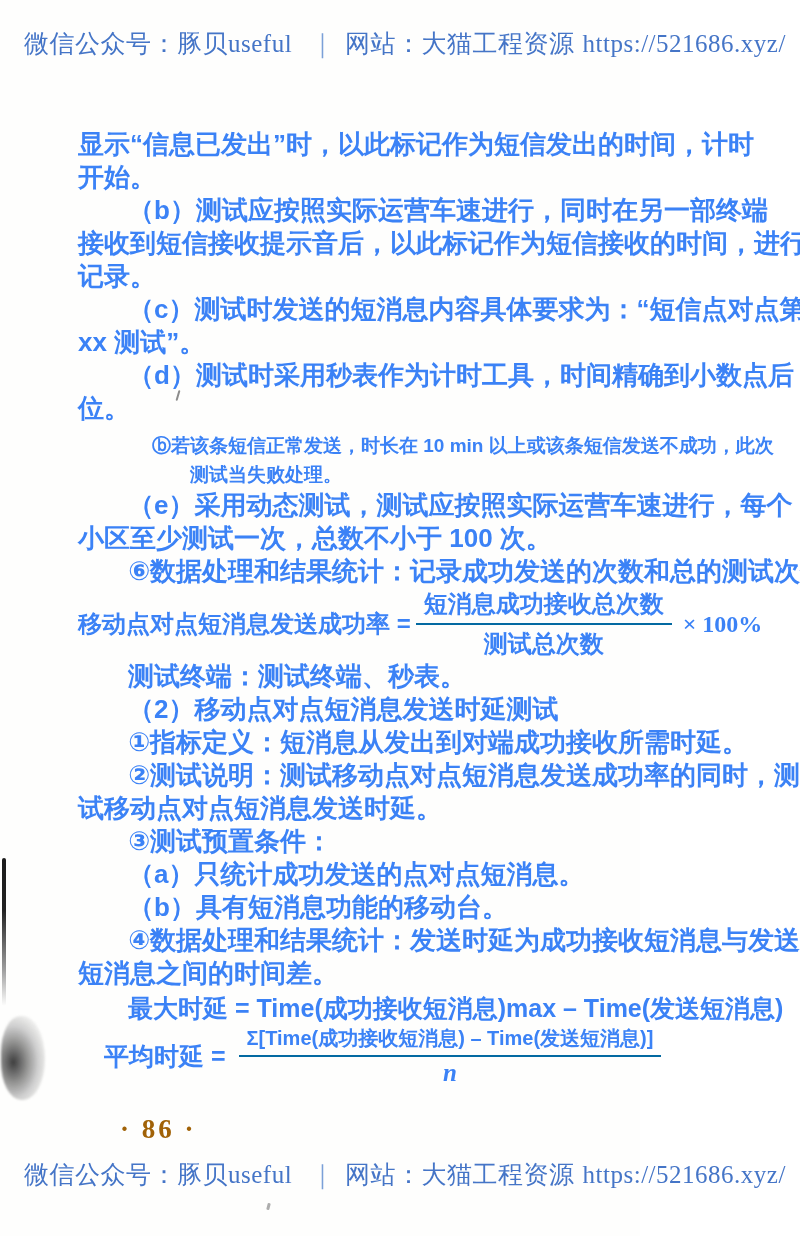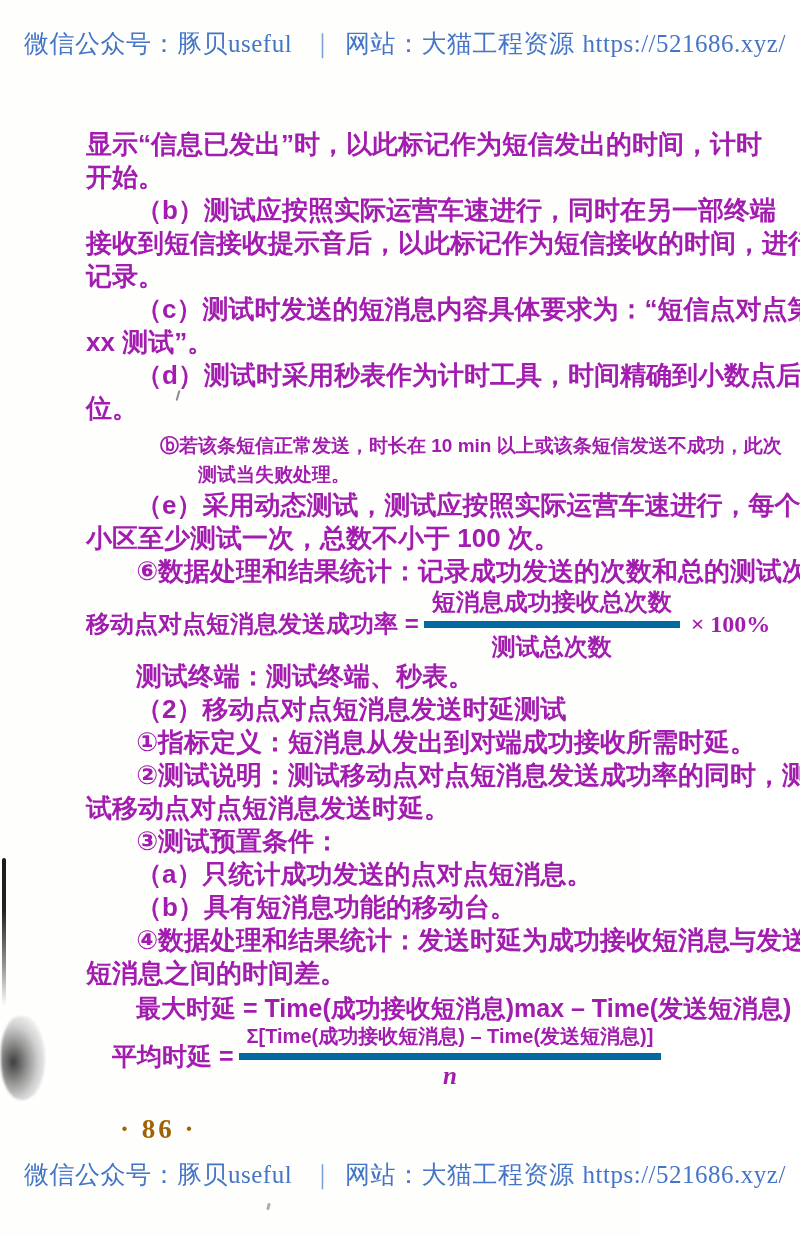--- a/index.html
+++ b/index.html
@@ -18,48 +18,48 @@
     font-family:"Liberation Serif","DejaVu Serif",serif;
     font-size:25px; color:#4575c7; letter-spacing:0.5px;
   }
   .wm-top { top:27px; }
   .wm-bottom { top:1158px; }
   .wm span { margin-right:8px; }
   .wm .wm-sep { color:#7ba0d8; margin:0 10px; }
 
   
   .doc {
-    position:absolute; left:86px; top:128px; width:690px;
-    color:#a21caf; font-weight:700; font-size:26px;
+    position:absolute; left:78px; top:128px; width:690px;
+    color:#3b82f6; font-weight:700; font-size:26px;
   }
   .bl { line-height:33px; white-space:nowrap; }
   .ind { padding-left:50px; }
 
   .notes { margin-top:6px; font-size:19px; }
   .nl { line-height:29px; white-space:nowrap; }
   .nl-0 { padding-left:36px; }
   .nl-1 { padding-left:74px; }
   .nl-2 { padding-left:112px; }
 
   
   .f1 {
     display:flex; align-items:center; height:72px;
     font-size:24px; white-space:nowrap;
   }
   .frac { display:inline-flex; flex-direction:column; align-items:center; margin:0 5px; }
-  .frac .num { border-bottom:7px solid #0369a1; padding:0 8px 3px 8px; }
+  .frac .num { border-bottom:2px solid #0369a1; padding:0 8px 3px 8px; }
   .frac .den { padding-top:3px; }
   .latin, .suffix { font-family:"Liberation Serif","DejaVu Serif",serif; font-weight:700; }
   .f1 .suffix { margin-left:6px; }
 
   .f2 { line-height:36px; padding-left:50px; white-space:nowrap; font-size:25px; }
   .f3 { display:flex; align-items:center; height:60px; padding-left:26px; white-space:nowrap; font-size:25px; }
   .f3 .num { font-size:20px; }
   .f3 .den { font-style:italic; font-family:"Liberation Serif","DejaVu Serif",serif; padding-top:2px; }
-  .f3 .lhs { margin-right:0; }
+  .f3 .lhs { margin-right:8px; }
 
   .pageno {
     position:absolute; left:120px; top:1114px;
     font-family:"Liberation Serif","DejaVu Serif",serif;
     font-weight:700; font-size:27px; color:#a16207; letter-spacing:3px;
   }
 
   
   .edge-line {
     position:absolute; left:2px; top:858px; width:4px; height:148px;

